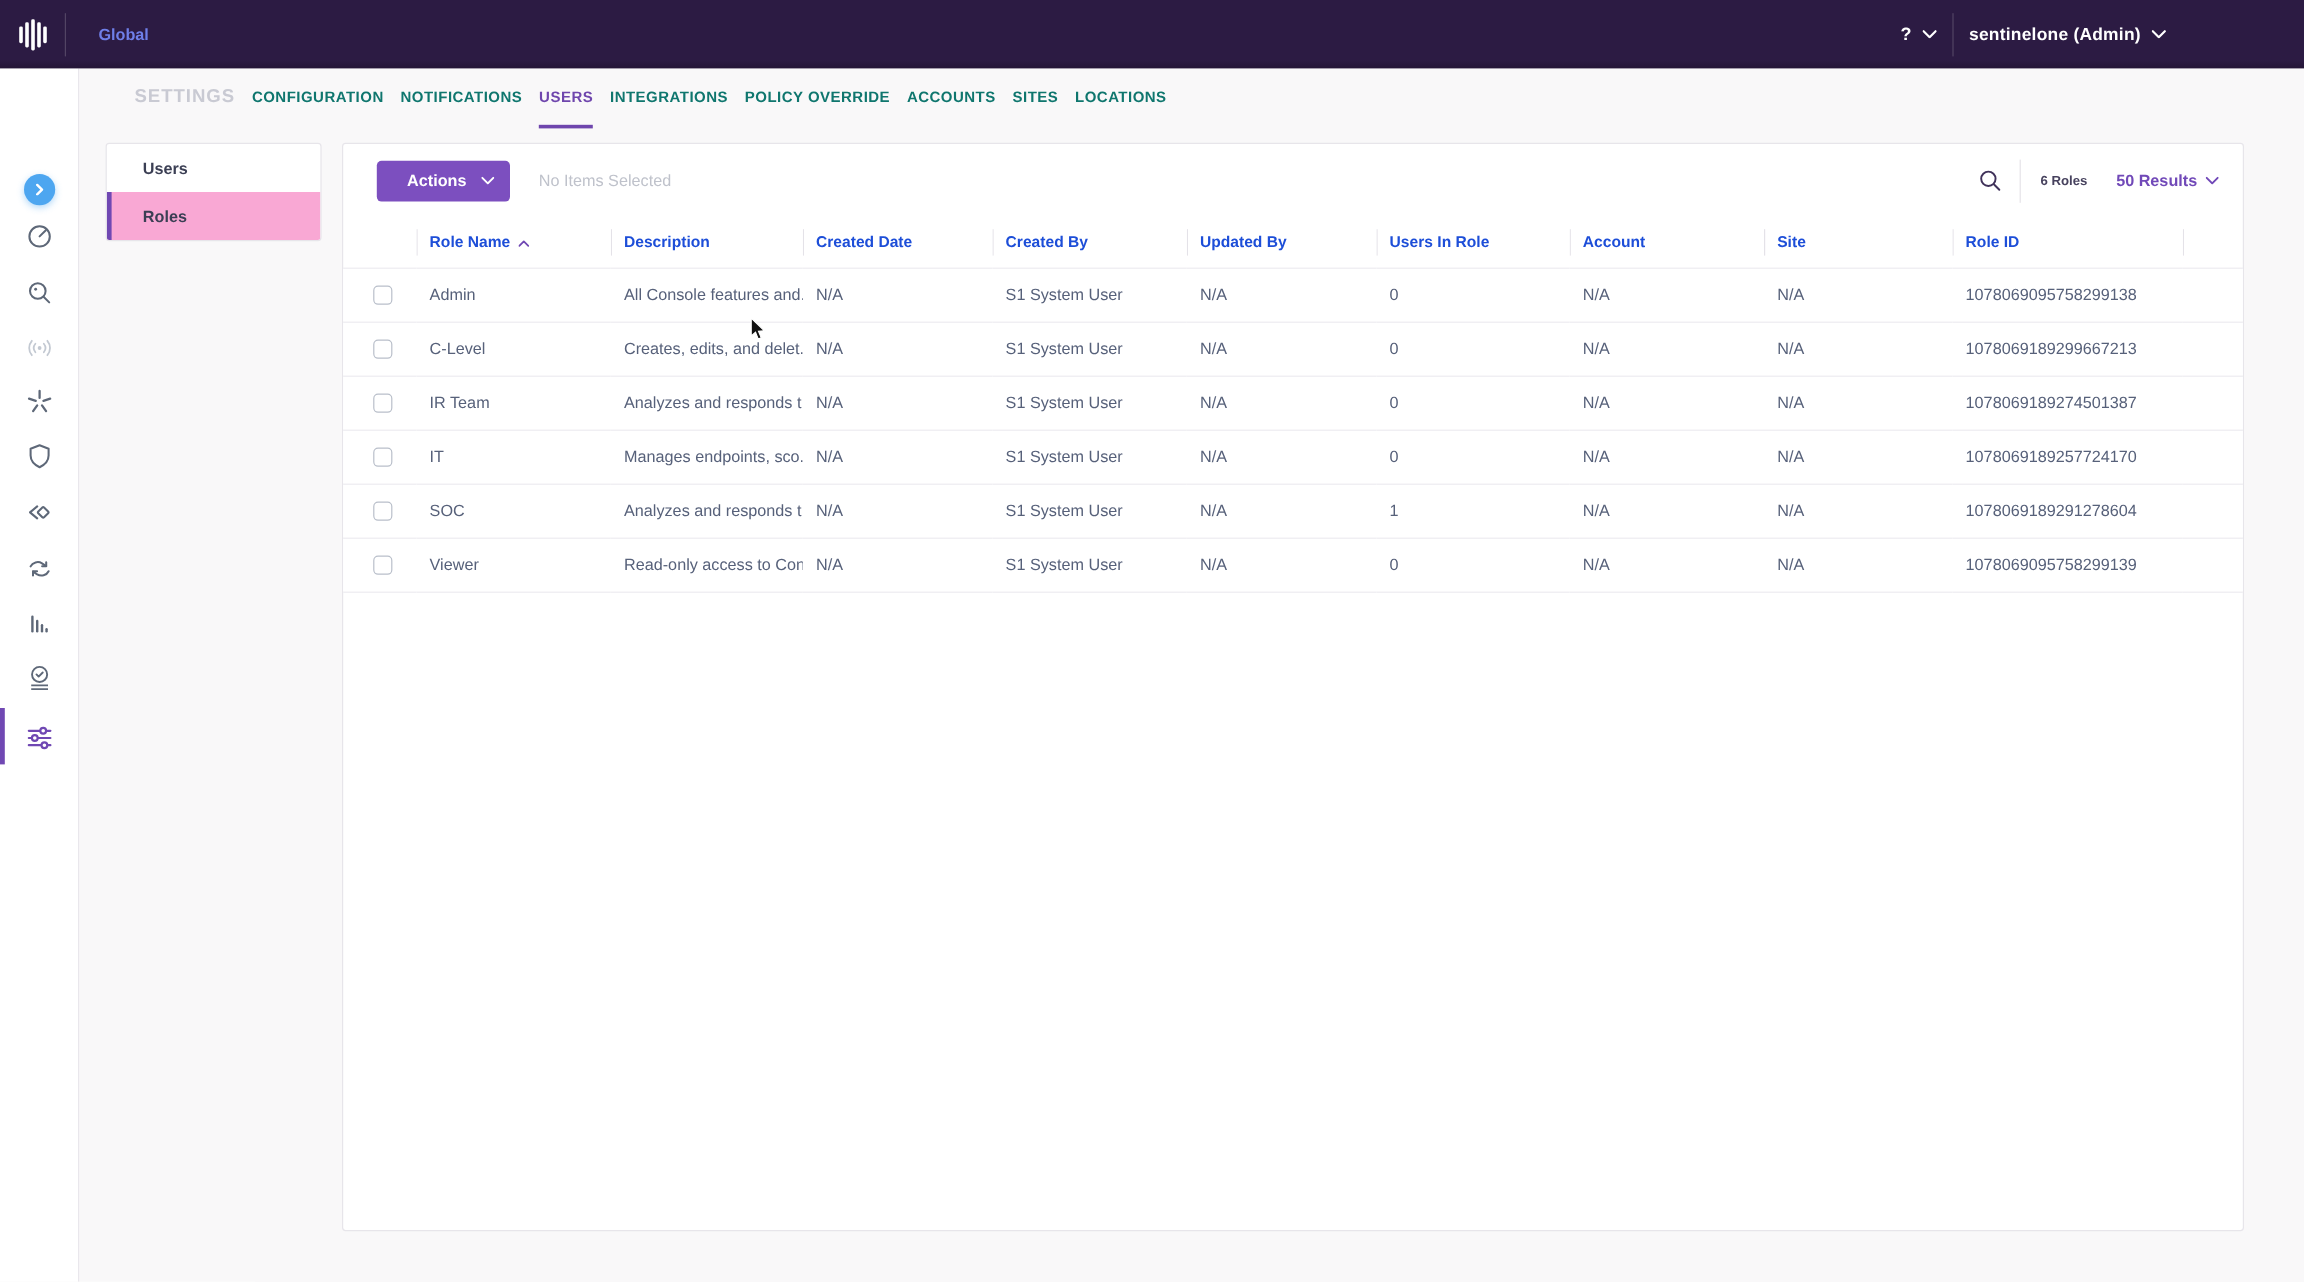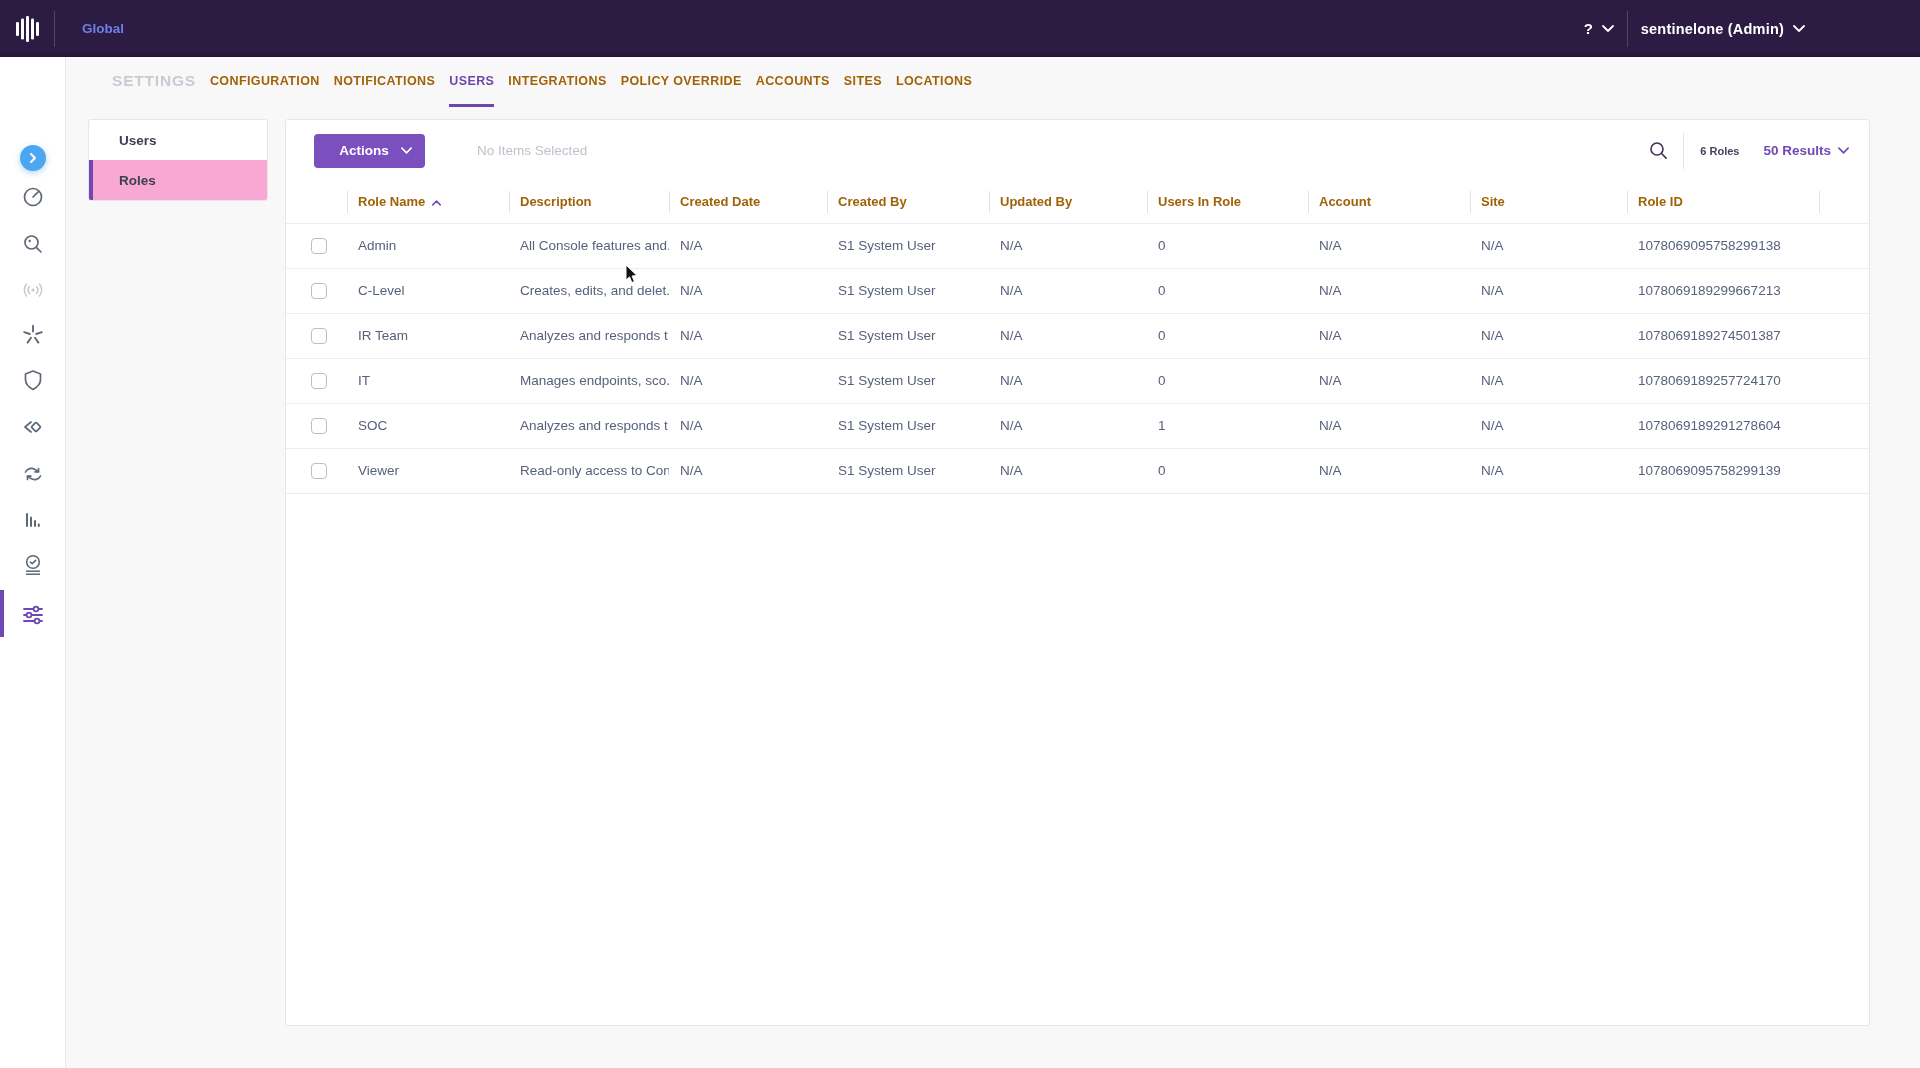--- a/index.html
+++ b/index.html
@@ -27,21 +27,21 @@
     display:flex; align-items:center; justify-content:center; cursor:pointer; }
   .rail-item svg { display:block; }
   .rail-expand { left:20px; width:26px; height:26px; background:#4da6f0; border-radius:50%;
     color:#fff; box-shadow:0 2px 6px rgba(77,166,240,.45); }
   .rail-dim { color:#c3c9d2; }
   .rail-active { color:#7048b3; }
   .rail-active-bar { position:absolute; left:0; top:533px; width:4px; height:47px; background:#7048b3; }
 
   
   .tabs { position:absolute; left:112px; top:57px; height:47px; display:flex; align-items:center; gap:14px; z-index:10; }
-  .tab { font-size:12.5px; font-weight:700; letter-spacing:.4px; color:#a16207;
+  .tab { font-size:12.5px; font-weight:700; letter-spacing:.4px; color:#0f766e;
     text-transform:uppercase; cursor:pointer; position:relative; height:100%;
     display:flex; align-items:center; }
   .tab-settings { font-size:15.5px; color:#c9cad3; letter-spacing:.8px; }
   .tab-active { color:#6f46ad; }
   .tab-active::after { content:""; position:absolute; left:0; right:0; bottom:-3px; height:3px; background:#6f46ad; }
 
   
   .subnav { position:absolute; left:88px; top:119px; width:180px; background:#fff;
     border:1px solid #e7e5ea; border-radius:3px; overflow:hidden; z-index:5; }
   .subnav-item { position:relative; height:40px; display:flex; align-items:center;
@@ -51,34 +51,34 @@
 
   
   .card { position:absolute; left:285px; top:119px; width:1585px; height:907px;
     background:#fff; border:1px solid #e7e5ea; border-radius:3px; z-index:5; }
 
   .toolbar { height:61px; display:flex; align-items:center; padding:0 20px 0 28px; }
   .actions-btn { width:111px; height:34px; background:#7c4fbf; border:none; border-radius:4px;
     color:#fff; font-family:inherit; font-size:13.5px; font-weight:700;
     display:flex; align-items:center; padding:0 13px; cursor:pointer; }
   .actions-btn .lbl { flex:1; text-align:center; }
-  .selection-status { margin-left:52px; font-size:13.5px; color:#bfc2cb; }
+  .selection-status { margin-left:24px; font-size:13.5px; color:#bfc2cb; }
   .toolbar-right { margin-left:auto; display:flex; align-items:center; }
   .search-btn { width:22px; height:22px; color:#40325a; cursor:pointer; display:flex; align-items:center; justify-content:center; }
   .toolbar-vdiv { width:1px; height:36px; background:#e5e3e8; margin:0 16px 0 14px; }
   .roles-count { font-size:11px; font-weight:700; color:#47425e; }
   .results-select { margin-left:24px; display:flex; align-items:center; gap:7px; color:#7149b8;
     font-size:13.5px; font-weight:700; cursor:pointer; }
 
   
   table { border-collapse:collapse; table-layout:fixed; width:100%; }
   col.c-check{width:61px} col.c-name{width:162px} col.c-desc{width:160px} col.c-cdate{width:158px}
   col.c-cby{width:162px} col.c-uby{width:158px} col.c-uir{width:161px} col.c-acct{width:162px}
   col.c-site{width:157px} col.c-rid{width:192px}
-  thead th { height:42px; text-align:left; font-size:13px; font-weight:700; color:#a16207;
+  thead th { height:42px; text-align:left; font-size:13px; font-weight:700; color:#1d4ed8;
     padding:0 6px 0 11px; position:relative; cursor:pointer; white-space:nowrap; overflow:hidden;
     border-bottom:1px solid #edecf0; }
   thead th.sep::before { content:""; position:absolute; left:0; top:10px; bottom:10px; width:1px; background:#e4e2e8; }
   .sort-caret { margin-left:7px; color:#7048b3; }
   tbody td { height:45px; font-size:13.5px; color:#57617a; padding:0 6px 0 11px;
     border-bottom:1px solid #edecf0; white-space:nowrap; overflow:hidden; }
   tbody tr { cursor:pointer; background:#fff; }
   .cell-check { padding-left:25px !important; }
   .checkbox { width:16px; height:16px; border:1.5px solid #b9bfca; border-radius:4px;
     background:#fff; display:inline-block; vertical-align:middle; cursor:pointer; }

